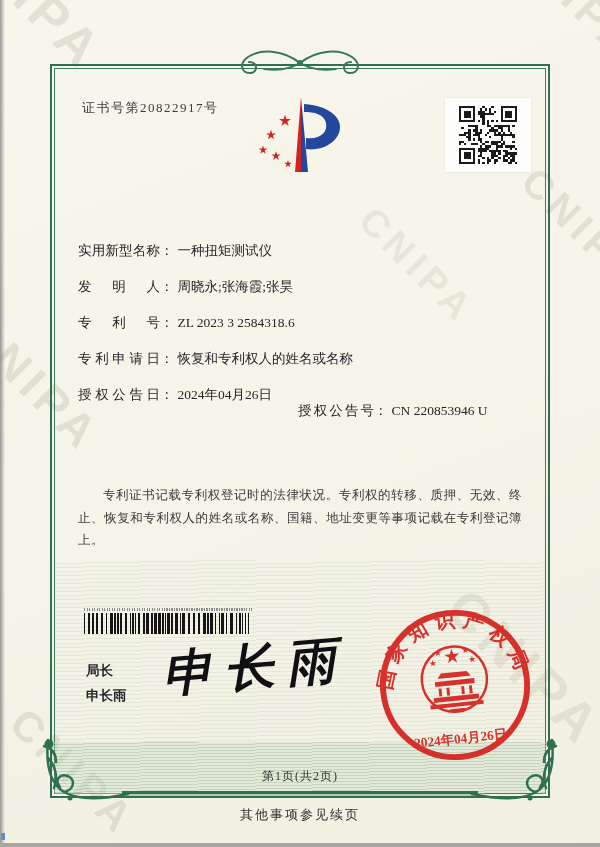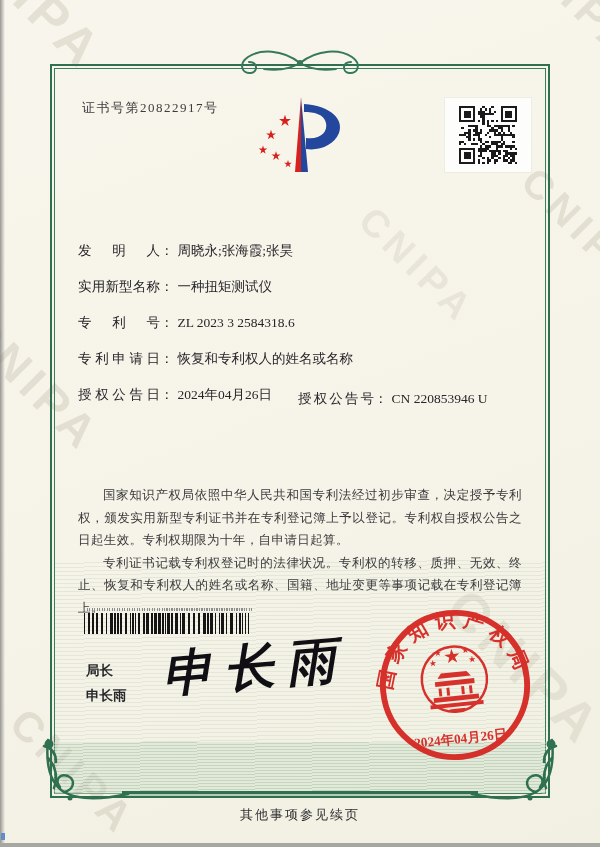--- a/index.html
+++ b/index.html
@@ -45,21 +45,21 @@
   .qr-box{position:absolute;left:445px;top:98px;width:86px;height:74px;background:#fdfdfb;
     display:flex;align-items:center;justify-content:center;z-index:5;box-shadow:0 0 0 1px rgba(0,0,0,.03);}
   .title{position:absolute;left:0;top:181px;width:100%;text-align:center;
     font-size:30px;font-weight:700;letter-spacing:5px;color:#141416;z-index:5;}
   
   .fields{position:absolute;left:78px;top:240px;width:450px;font-size:13.5px;z-index:5;}
   .frow{margin-bottom:15px;line-height:21px;white-space:nowrap;}
   .flabel{display:inline-block;width:82px;text-align:justify;text-align-last:justify;vertical-align:top;}
   .fvalue{margin-left:4px;}
   .grant-row{position:relative;}
-  .g2{position:absolute;left:220px;top:4px;}
+  .g2{position:absolute;left:220px;top:16px;}
   .g2 .flabel{width:76px;}
   
   .paras{position:absolute;left:78px;top:484px;width:444px;z-index:5;
     font-size:12.5px;line-height:22.5px;text-align:justify;color:#3a3a3c;letter-spacing:.4px;}
   .paras p{margin:0;text-indent:2em;}
   
   .barcode-wrap{position:absolute;left:84px;top:608px;z-index:5;}
   .microtext{width:168px;height:3px;margin-bottom:2px;
     background:repeating-linear-gradient(90deg,#8d8d8d 0 1px,transparent 1px 2.5px);}
   .bars{display:flex;width:168px;height:21px;}
@@ -351,43 +351,42 @@
         <rect x="15" y="24" width="1" height="1" fill="#1a1a1a"></rect>
         <rect x="21" y="24" width="1" height="1" fill="#1a1a1a"></rect>
         <rect x="22" y="24" width="1" height="1" fill="#1a1a1a"></rect>
         <rect x="24" y="24" width="1" height="1" fill="#1a1a1a"></rect>
       </svg>
   </div>
 
 
   <div class="fields">
     <div class="frow">
-      <span class="flabel">发明人</span><span>：</span><span class="fvalue">周晓永;张海霞;张昊</span>
+      <span class="flabel">实用新型名称</span><span>：</span><span class="fvalue">一种扭矩测试仪</span>
     </div>
     <div class="frow">
-      <span class="flabel">实用新型名称</span><span>：</span><span class="fvalue">一种扭矩测试仪</span>
+      <span class="flabel">发明人</span><span>：</span><span class="fvalue">周晓永;张海霞;张昊</span>
     </div>
     <div class="frow">
       <span class="flabel">专利号</span><span>：</span><span class="fvalue">ZL 2023 3 2584318.6</span>
     </div>
     <div class="frow">
       <span class="flabel">专利申请日</span><span>：</span><span class="fvalue">恢复和专利权人的姓名或名称</span>
     </div>
     <div class="frow grant-row">
       <span>
         <span class="flabel">授权公告日</span><span>：</span><span class="fvalue">2024年04月26日</span>
       </span>
       <span class="g2">
         <span class="flabel">授权公告号</span><span>：</span><span class="fvalue">CN 220853946 U</span>
       </span>
     </div>
   </div>
 
   <div class="paras">
-    <p>国家知识产权局依照中华人民共和国专利法经过初步审查，决定授予专利权，颁发实用新型专利证书并在专利登记簿上予以登记。专利权自授权公告之日起生效。专利权期限为十年，自申请日起算。</p>
     <p>专利证书记载专利权登记时的法律状况。专利权的转移、质押、无效、终止、恢复和专利权人的姓名或名称、国籍、地址变更等事项记载在专利登记簿上。</p>
   </div>
 
   <div class="barcode-wrap">
     <div class="microtext"></div>
     <div class="bars" id="bars">
         <div style="width:1px;background:#151515"></div>
         <div style="width:3px;background:transparent"></div>
         <div style="width:2px;background:#151515"></div>
         <div style="width:2px;background:transparent"></div>
@@ -501,18 +500,19 @@
         <rect x="71" y="82" width="3" height="8"></rect>
       <rect x="86" y="82" width="3" height="8"></rect>
         <rect x="94" y="82" width="3" height="8"></rect>
       <rect x="57" y="91" width="46" height="5"></rect>
       <rect x="53" y="98" width="54" height="4"></rect>
       <rect x="72" y="104" width="16" height="3"></rect>
     </g>
     <text x="80" y="139" text-anchor="middle" font-size="13.5" font-weight="bold" fill="#d5231e" font-family="Liberation Serif, DejaVu Serif, serif">2024年04月26日</text>
   </svg>
 
+  <div class="page-note">第1页(共2页)</div>
   <div class="footer-note">其他事项参见续页</div>
 
   <div class="edge-left"></div>
   <div class="edge-bottom"></div>
   <div class="artifact-blue"></div>
 </div>
 
 </body></html>

